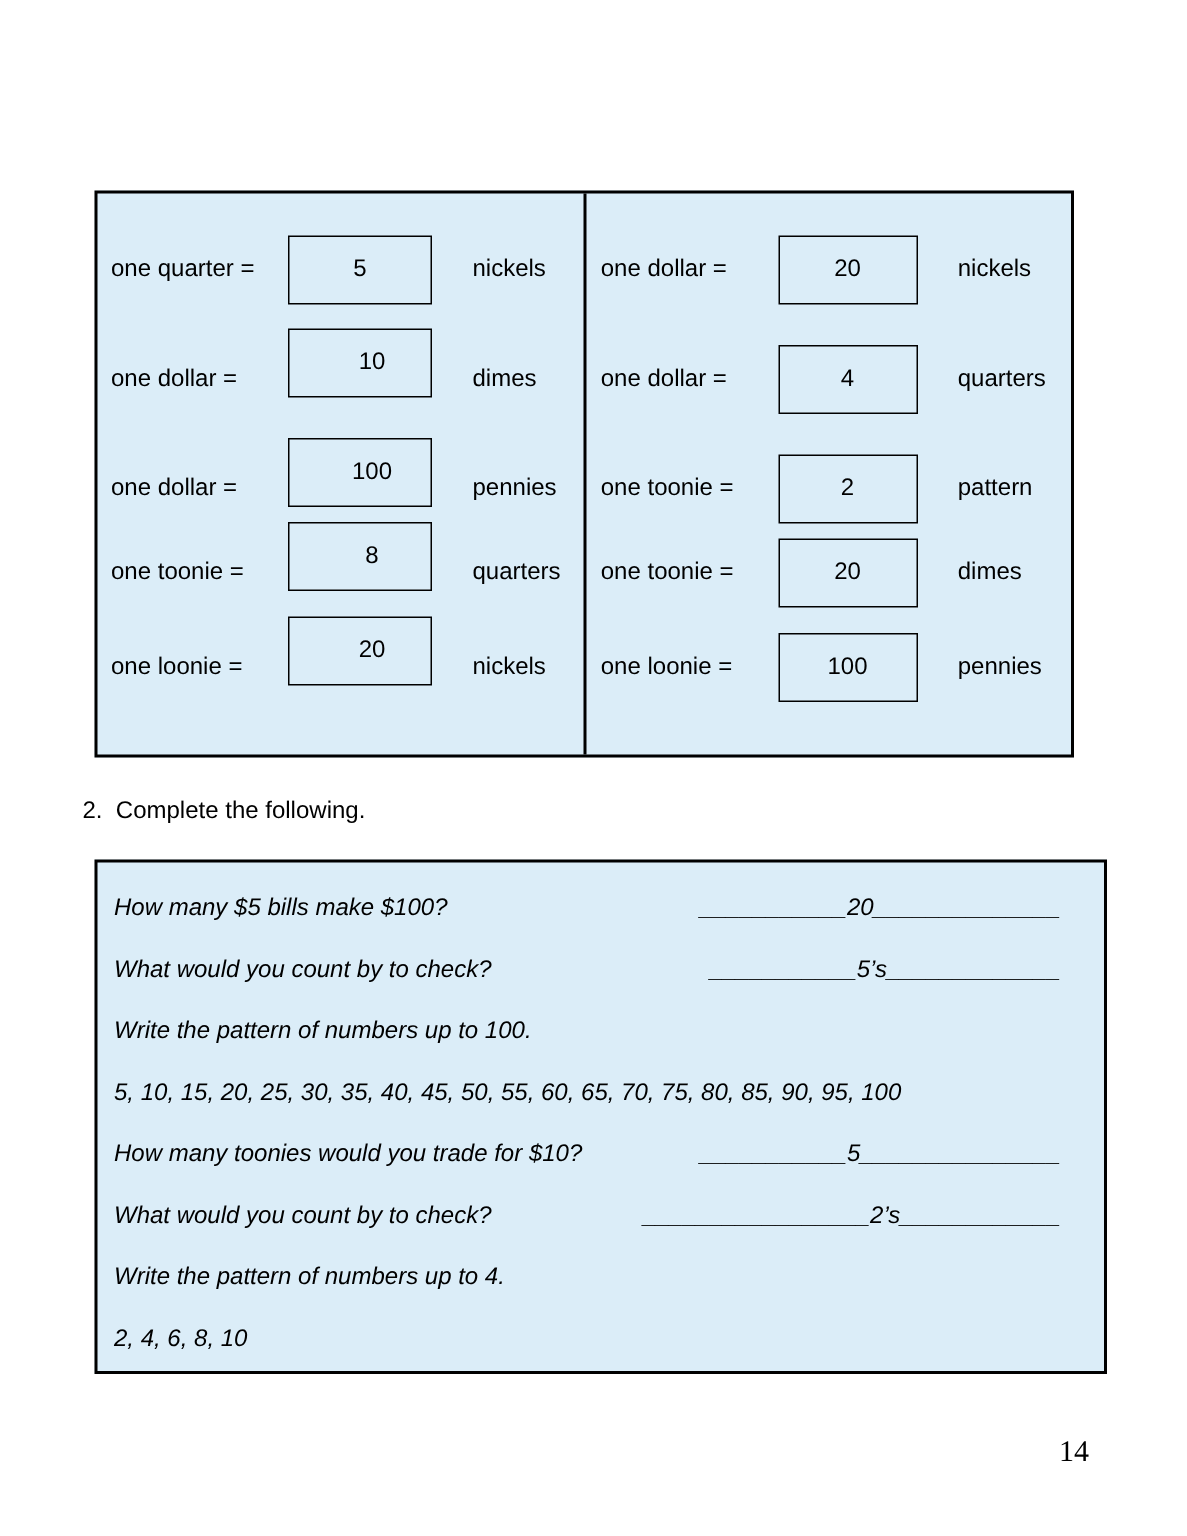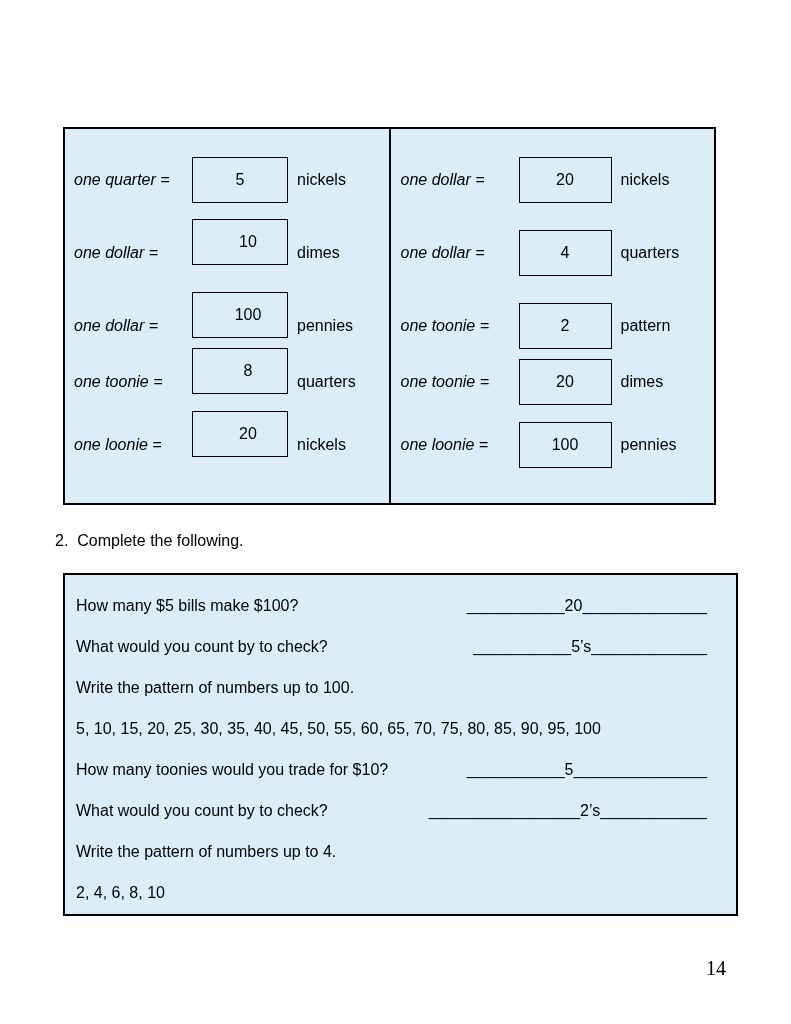--- a/index.html
+++ b/index.html
@@ -24,36 +24,37 @@
     position:absolute; left:0; right:0; height:46px;
     display:flex; align-items:center; padding-left:9px; box-sizing:border-box;
     white-space:pre;
   }
   .cell.right .crow { padding-left:10px; }
   .crow:nth-child(1){ top:28px; }
   .crow:nth-child(2){ top:101px; }
   .crow:nth-child(3){ top:174px; }
   .crow:nth-child(4){ top:230px; }
   .crow:nth-child(5){ top:293px; }
-  .clabel { width:118px; flex:0 0 auto;font-style:italic; }
+  .clabel { width:118px; flex:0 0 auto; }
   .abox {
     width:96px; height:46px; border:1px solid #000; box-sizing:border-box;
     background:#dbedf8; display:flex; align-items:center; justify-content:center;
     flex:0 0 auto;
   }
   .cell.right .abox { width:93px; }
   
   .cell.left .crow:nth-child(n+2) .abox { transform:translateY(-11px);padding-left:16px; }
-  .cunit { margin-left:9px; }
+  .cunit { margin-left:27px; }
 
   
   .box2 {
     position:absolute; left:63px; top:573px; width:675px; height:343px;
     background:#dbedf8; border:2px solid #000; box-sizing:border-box;
     padding:10px 29px 0 11px;
+    font-style:italic;
   }
   .qline { height:41px; display:flex; align-items:center; white-space:pre; }
   .qline.spread { justify-content:space-between; }
   .qline .a { flex:0 0 auto; }
 
   .pagenum {
     position:absolute; left:706px; top:957px;
     font-family:"Liberation Serif", serif; font-size:20px;
   }
 </style>

